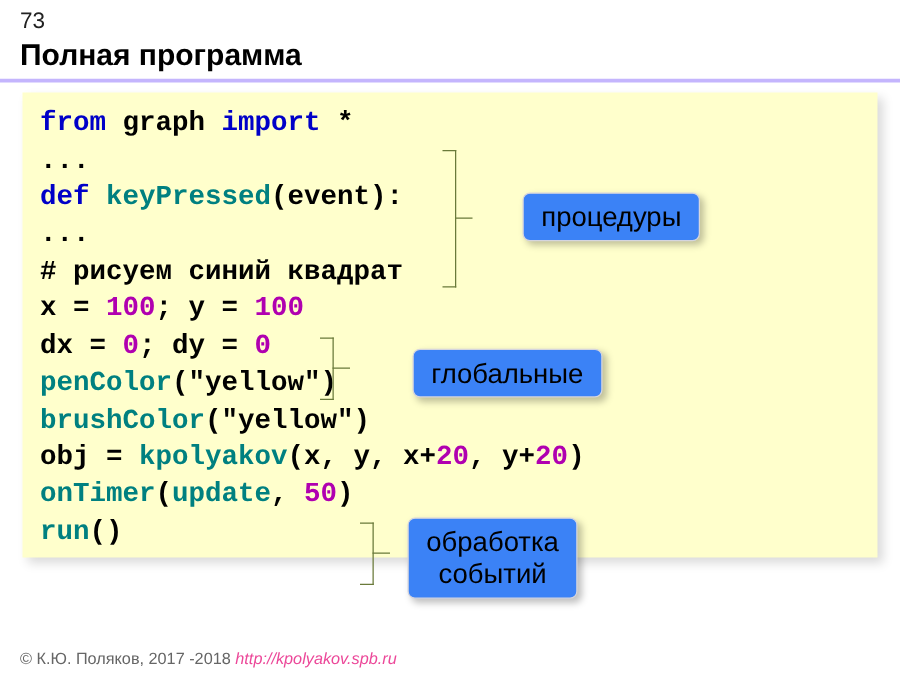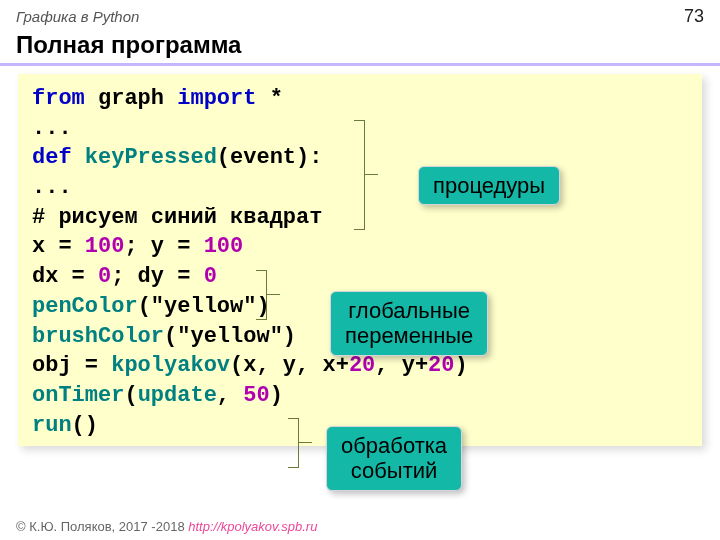--- a/index.html
+++ b/index.html
@@ -44,32 +44,31 @@
     position: relative;
     box-shadow: 4px 4px 8px rgba(0,0,0,0.15);
   }
   .kw-blue   { color: #0000c8; }
   .kw-green  { color: #000000; }
   .kw-teal   { color: #008080; }
   .lit-mag   { color: #b000b0; }
   .txt       { color: #000; }
   .callout {
     position: absolute;
-    background: #14b8a6;
+    background: #3b82f6;
     border: 1px solid #d5d5de;
     border-radius: 6px;
     padding: 6px 14px;
     font-family: Arial, sans-serif;
     font-weight: normal;
     font-size: 22px;
     color: #000;
     text-align: center;
     box-shadow: 3px 3px 6px rgba(0,0,0,0.25);
     line-height: 1.15;
-    margin-top: 12px;
   }
   .bracket {
     position: absolute;
     border-top: 1.5px solid #6a7a3a;
     border-bottom: 1.5px solid #6a7a3a;
     border-right: 1.5px solid #6a7a3a;
     border-left: none;
     width: 10px;
   }
   .tick {
@@ -84,21 +83,20 @@
     left: 16px;
     font-size: 13px;
     color: #666;
   }
   .footer .link { color: #ec4899; font-style: italic; }
 </style>
 </head>
 <body>
 
 <div class="header-row">
-  <span>Графика в Python</span>
   <span class="page-num">73</span>
 </div>
 
 <div class="title">Полная программа</div>
 
 <div class="code-block">
 <div><span class="kw-blue">from</span> <span class="txt">graph</span> <span class="kw-blue">import</span> <span class="txt">*</span></div>
 <div><span class="txt">  ...</span></div>
 <div><span class="kw-blue">def</span> <span class="kw-teal">keyPressed</span><span class="txt">(event):</span></div>
 <div><span class="txt">  ...</span></div>
@@ -118,21 +116,20 @@
   <div class="tick" style="top:220px;left:248px;"></div>
 
   <div class="bracket" style="top:344px;height:48px;left:270px;"></div>
   <div class="tick" style="top:368px;left:280px;"></div>
 
   <div class="callout" style="top:80px;left:400px;">
     <span>процедуры</span>
   </div>
   <div class="callout" style="top:205px;left:312px;">
     <span>глобальные</span><br>
-    <span>переменные</span>
   </div>
   <div class="callout" style="top:340px;left:308px;">
     <span>обработка</span><br>
     <span>событий</span>
   </div>
 </div>
 
 <div class="footer">
   <span>© К.Ю. Поляков, 2017 -2018</span>
   <span class="link">http://kpolyakov.spb.ru</span>

